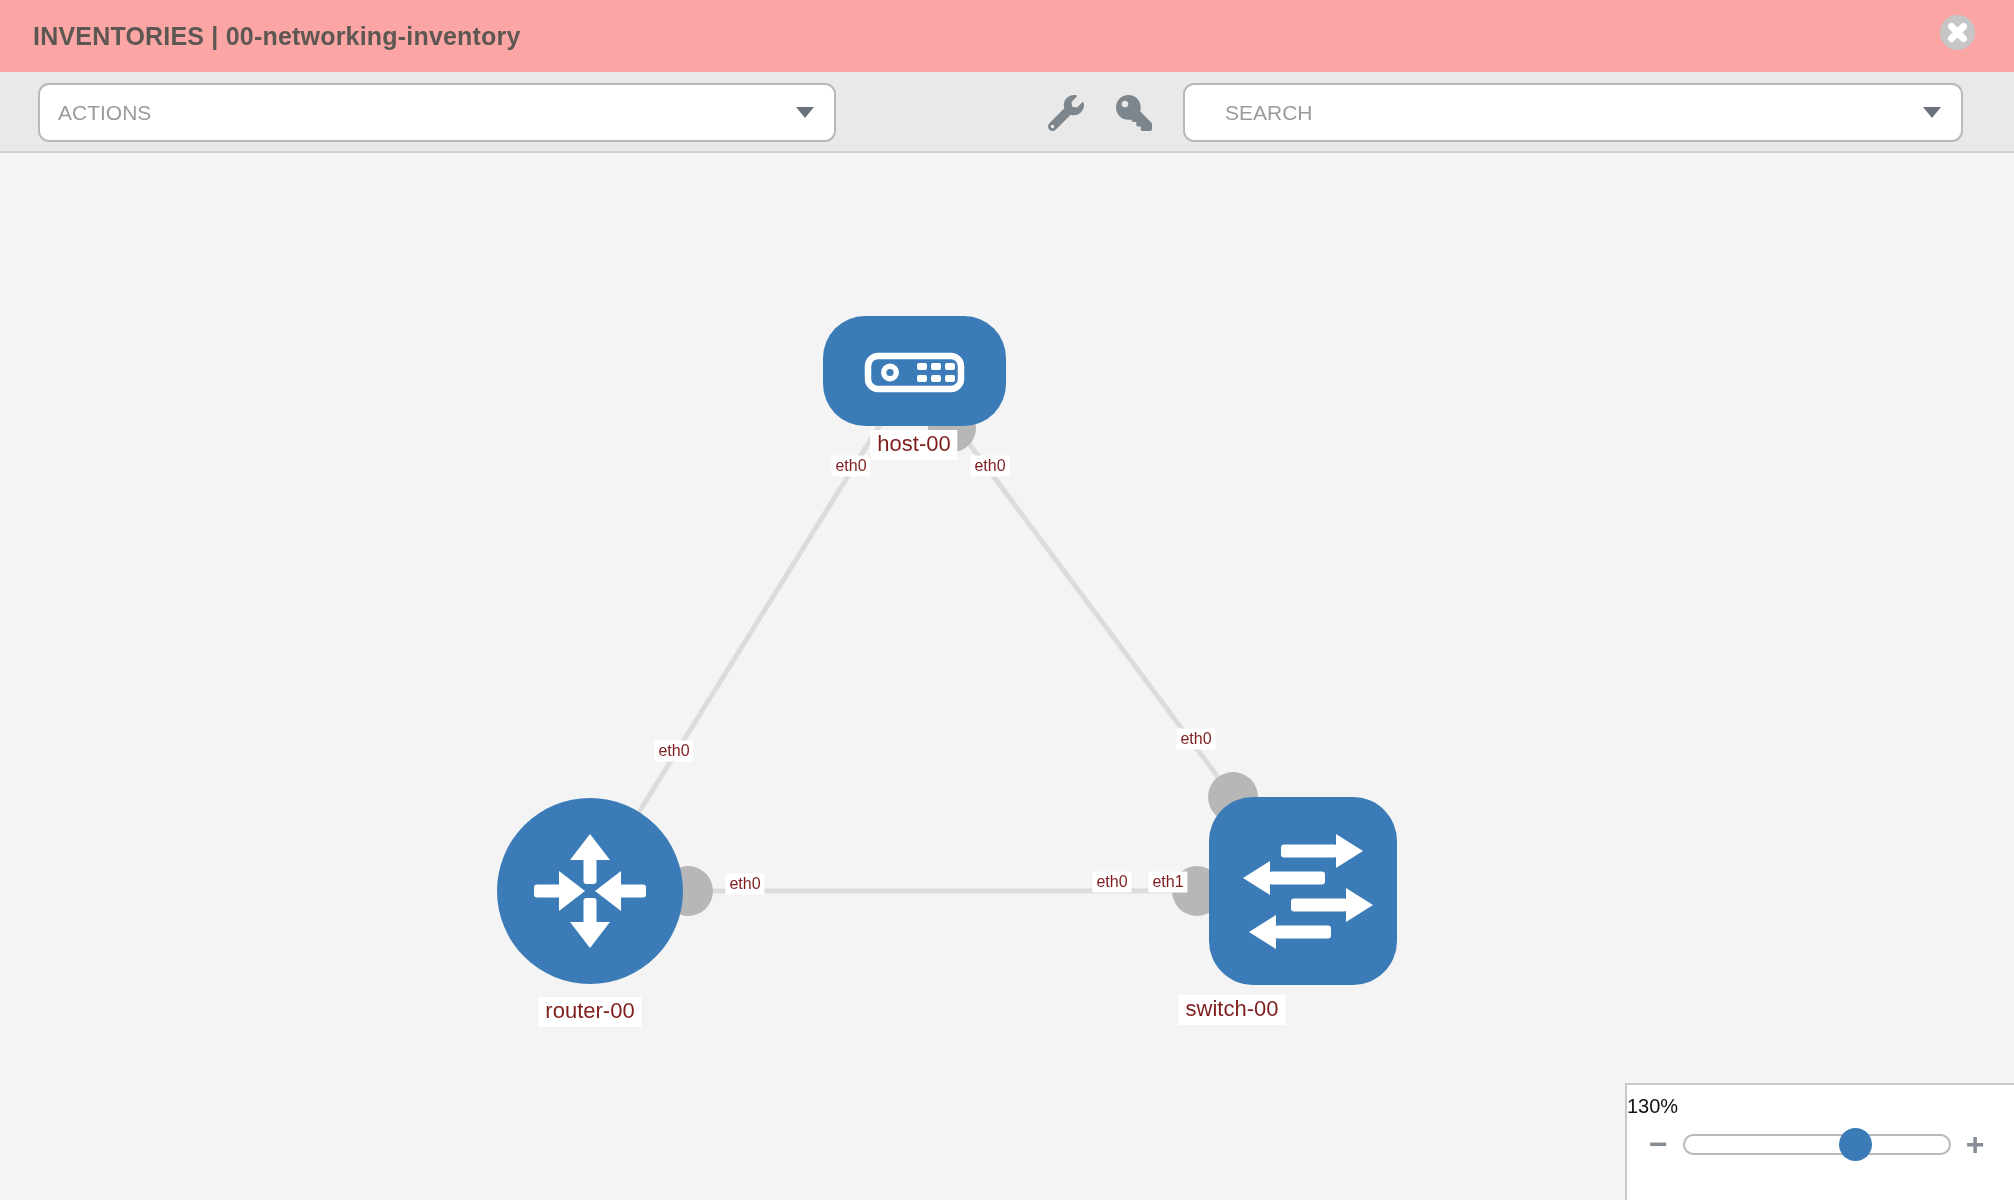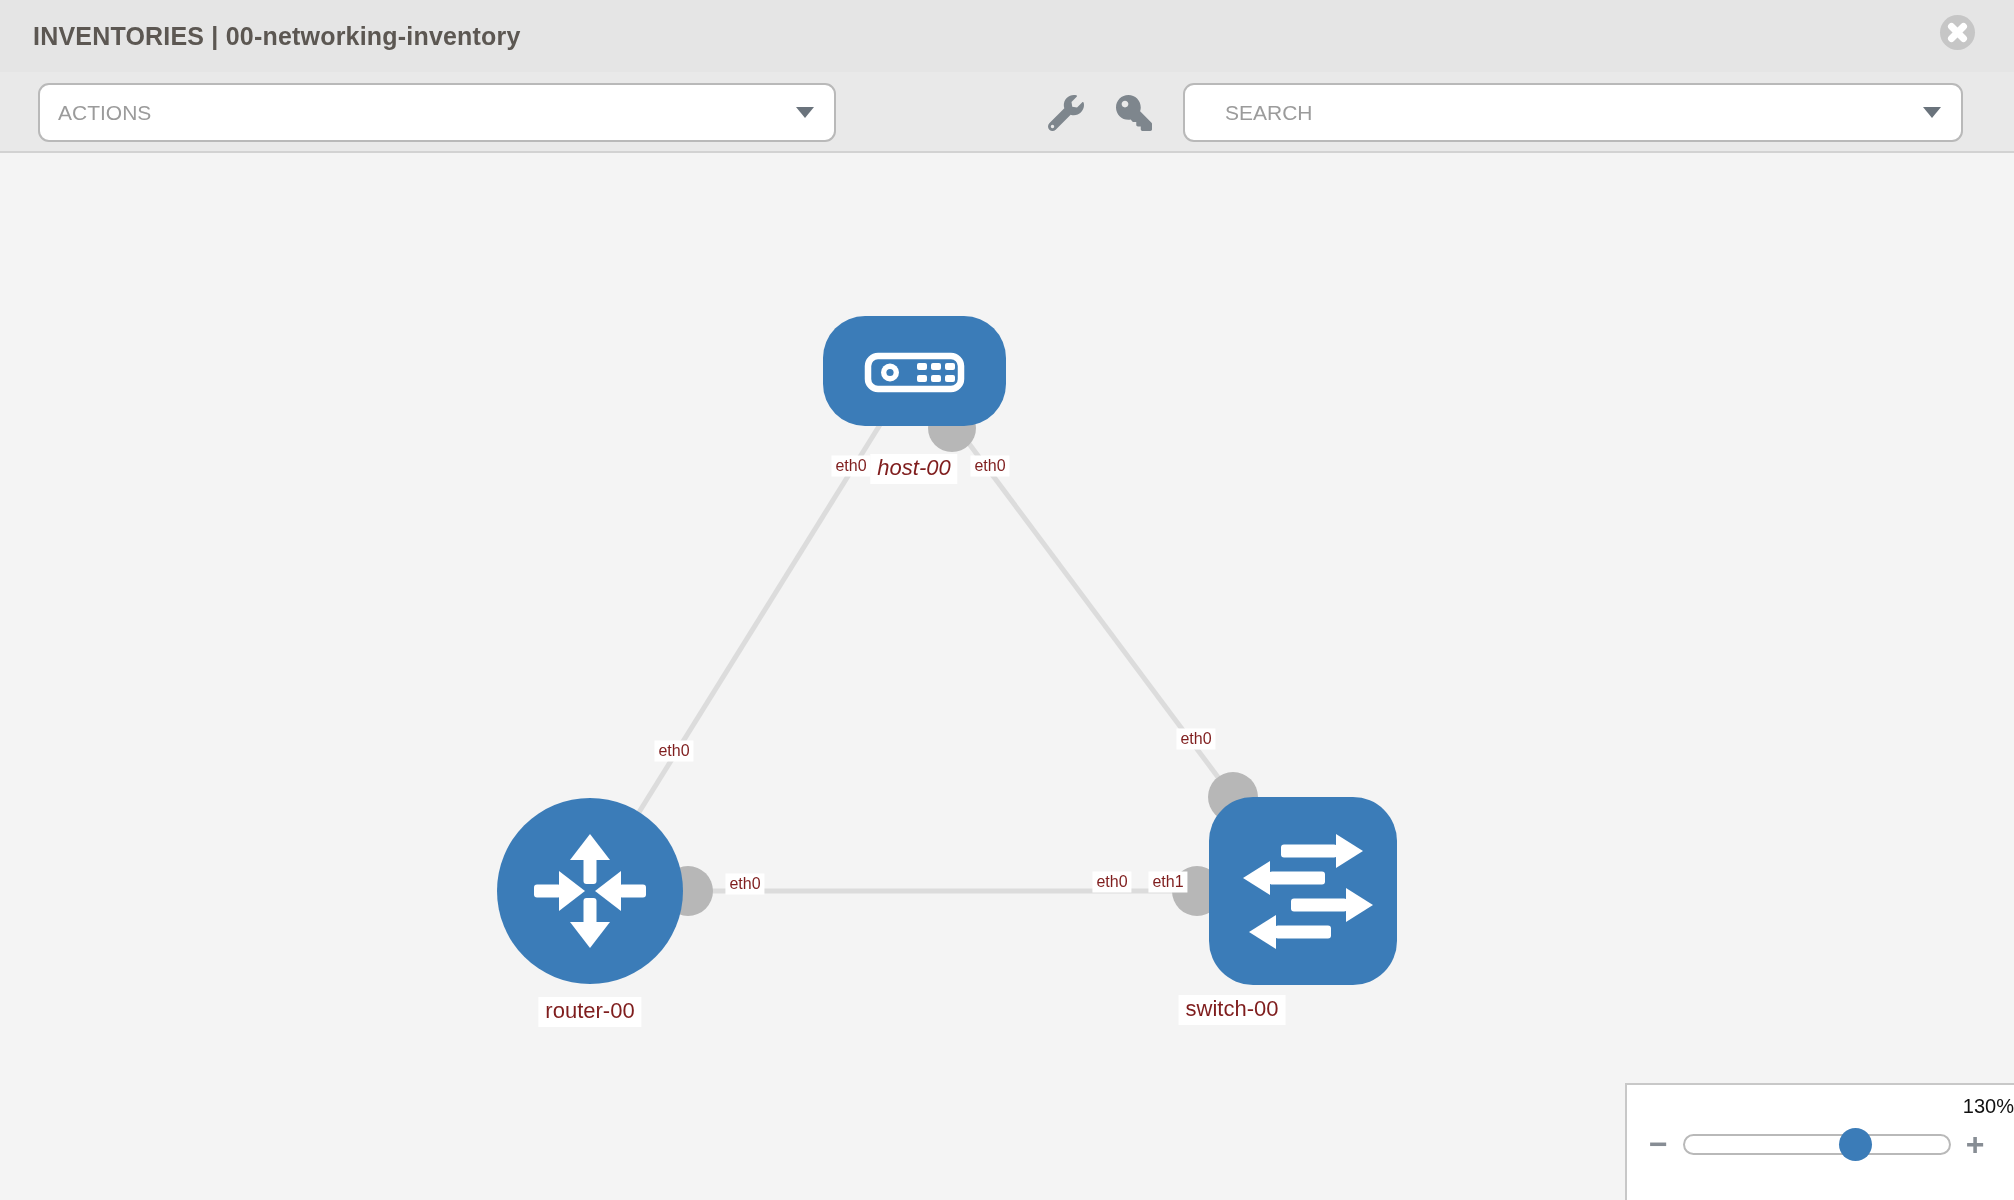--- a/index.html
+++ b/index.html
@@ -1,20 +1,20 @@
 <!DOCTYPE html>
 <html><head>
 <meta charset="utf-8">
 <style>
   * { margin:0; padding:0; box-sizing:border-box; }
   html,body { width:2014px; height:1200px; overflow:hidden; background:#fff;
     font-family:"Liberation Sans","DejaVu Sans",sans-serif; }
 
   
-  .header { position:relative; width:100%; height:72px; background:#e5e5e5; }
+  .header { position:relative; width:100%; height:72px; background:#fca5a5; }
   .header-title { position:absolute; left:33px; top:50%; transform:translateY(-50%);
     font-size:25px; font-weight:bold; color:#5c5752; letter-spacing:0.2px; }
   .close-btn { position:absolute; right:39px; top:15px; width:35px; height:35px;
     border-radius:50%; background:#c6c6c6; display:flex; align-items:center; justify-content:center;
     cursor:pointer; }
 
   
   .toolbar { position:relative; width:100%; height:81px; background:#e9e9e9;
     border-bottom:2px solid #d2d2d2; }
   .select-box { position:absolute; top:11px; height:59px; background:#fff;
@@ -35,21 +35,21 @@
   .topo-svg { position:absolute; left:0; top:0; }
 
   .chip { position:absolute; transform:translate(-50%,-50%); background:#ffffff;
     color:#7f1d1d; white-space:nowrap; }
   .node-chip { font-size:22px; padding:1px 7px 3px 7px; }
   .eth-chip { font-size:16px; padding:1px 4px 2px 4px; }
 
   
   .zoom-panel { position:absolute; left:1625px; top:930px; width:400px; height:130px;
     background:#ffffff; border:2px solid #c8c8c8; }
-  .zoom-level { margin-top:10px; width:387px; text-align:right; font-size:20px; color:#111; }
+  .zoom-level { margin-top:10px; width:387px; text-align:left; font-size:20px; color:#111; }
   .zoom-row { position:absolute; left:0; top:42px; width:387px; height:34px;
     display:flex; align-items:center; }
   .zoom-minus, .zoom-plus { font-size:32px; font-weight:bold; color:#878d94; line-height:30px;
     cursor:pointer; }
   .zoom-minus { margin-left:22px; }
   .zoom-plus { margin-left:15px; }
   .zoom-track { position:relative; margin-left:15px; width:268px; height:21px;
     background:#fff; border:2px solid #b9b9b9; border-radius:11px; cursor:pointer; }
   .zoom-knob { position:absolute; left:154px; top:-8px; width:33px; height:33px;
     border-radius:50%; background:#3b7cb8; cursor:grab; }
@@ -155,21 +155,21 @@
   </svg>
 
   <div class="chip eth-chip" style="left:851px;  top:313px;">eth0</div>
   <div class="chip eth-chip" style="left:990px;  top:313px;">eth0</div>
   <div class="chip eth-chip" style="left:674px;  top:598px;">eth0</div>
   <div class="chip eth-chip" style="left:1196px; top:586px;">eth0</div>
   <div class="chip eth-chip" style="left:745px;  top:731px;">eth0</div>
   <div class="chip eth-chip" style="left:1112px; top:729px;">eth0</div>
   <div class="chip eth-chip" style="left:1168px; top:729px;">eth1</div>
 
-  <div class="chip node-chip" style="left:914px;  top:316px;font-style:italic;">host-00</div>
+  <div class="chip node-chip" style="left:914px;  top:292px;">host-00</div>
   <div class="chip node-chip" style="left:590px;  top:859px;">router-00</div>
   <div class="chip node-chip" style="left:1232px; top:857px;">switch-00</div>
 
   <div class="zoom-panel">
     <div class="zoom-level">130%</div>
     <div class="zoom-row">
       <span class="zoom-minus">−</span>
       <div class="zoom-track">
         <div class="zoom-knob"></div>
       </div>

